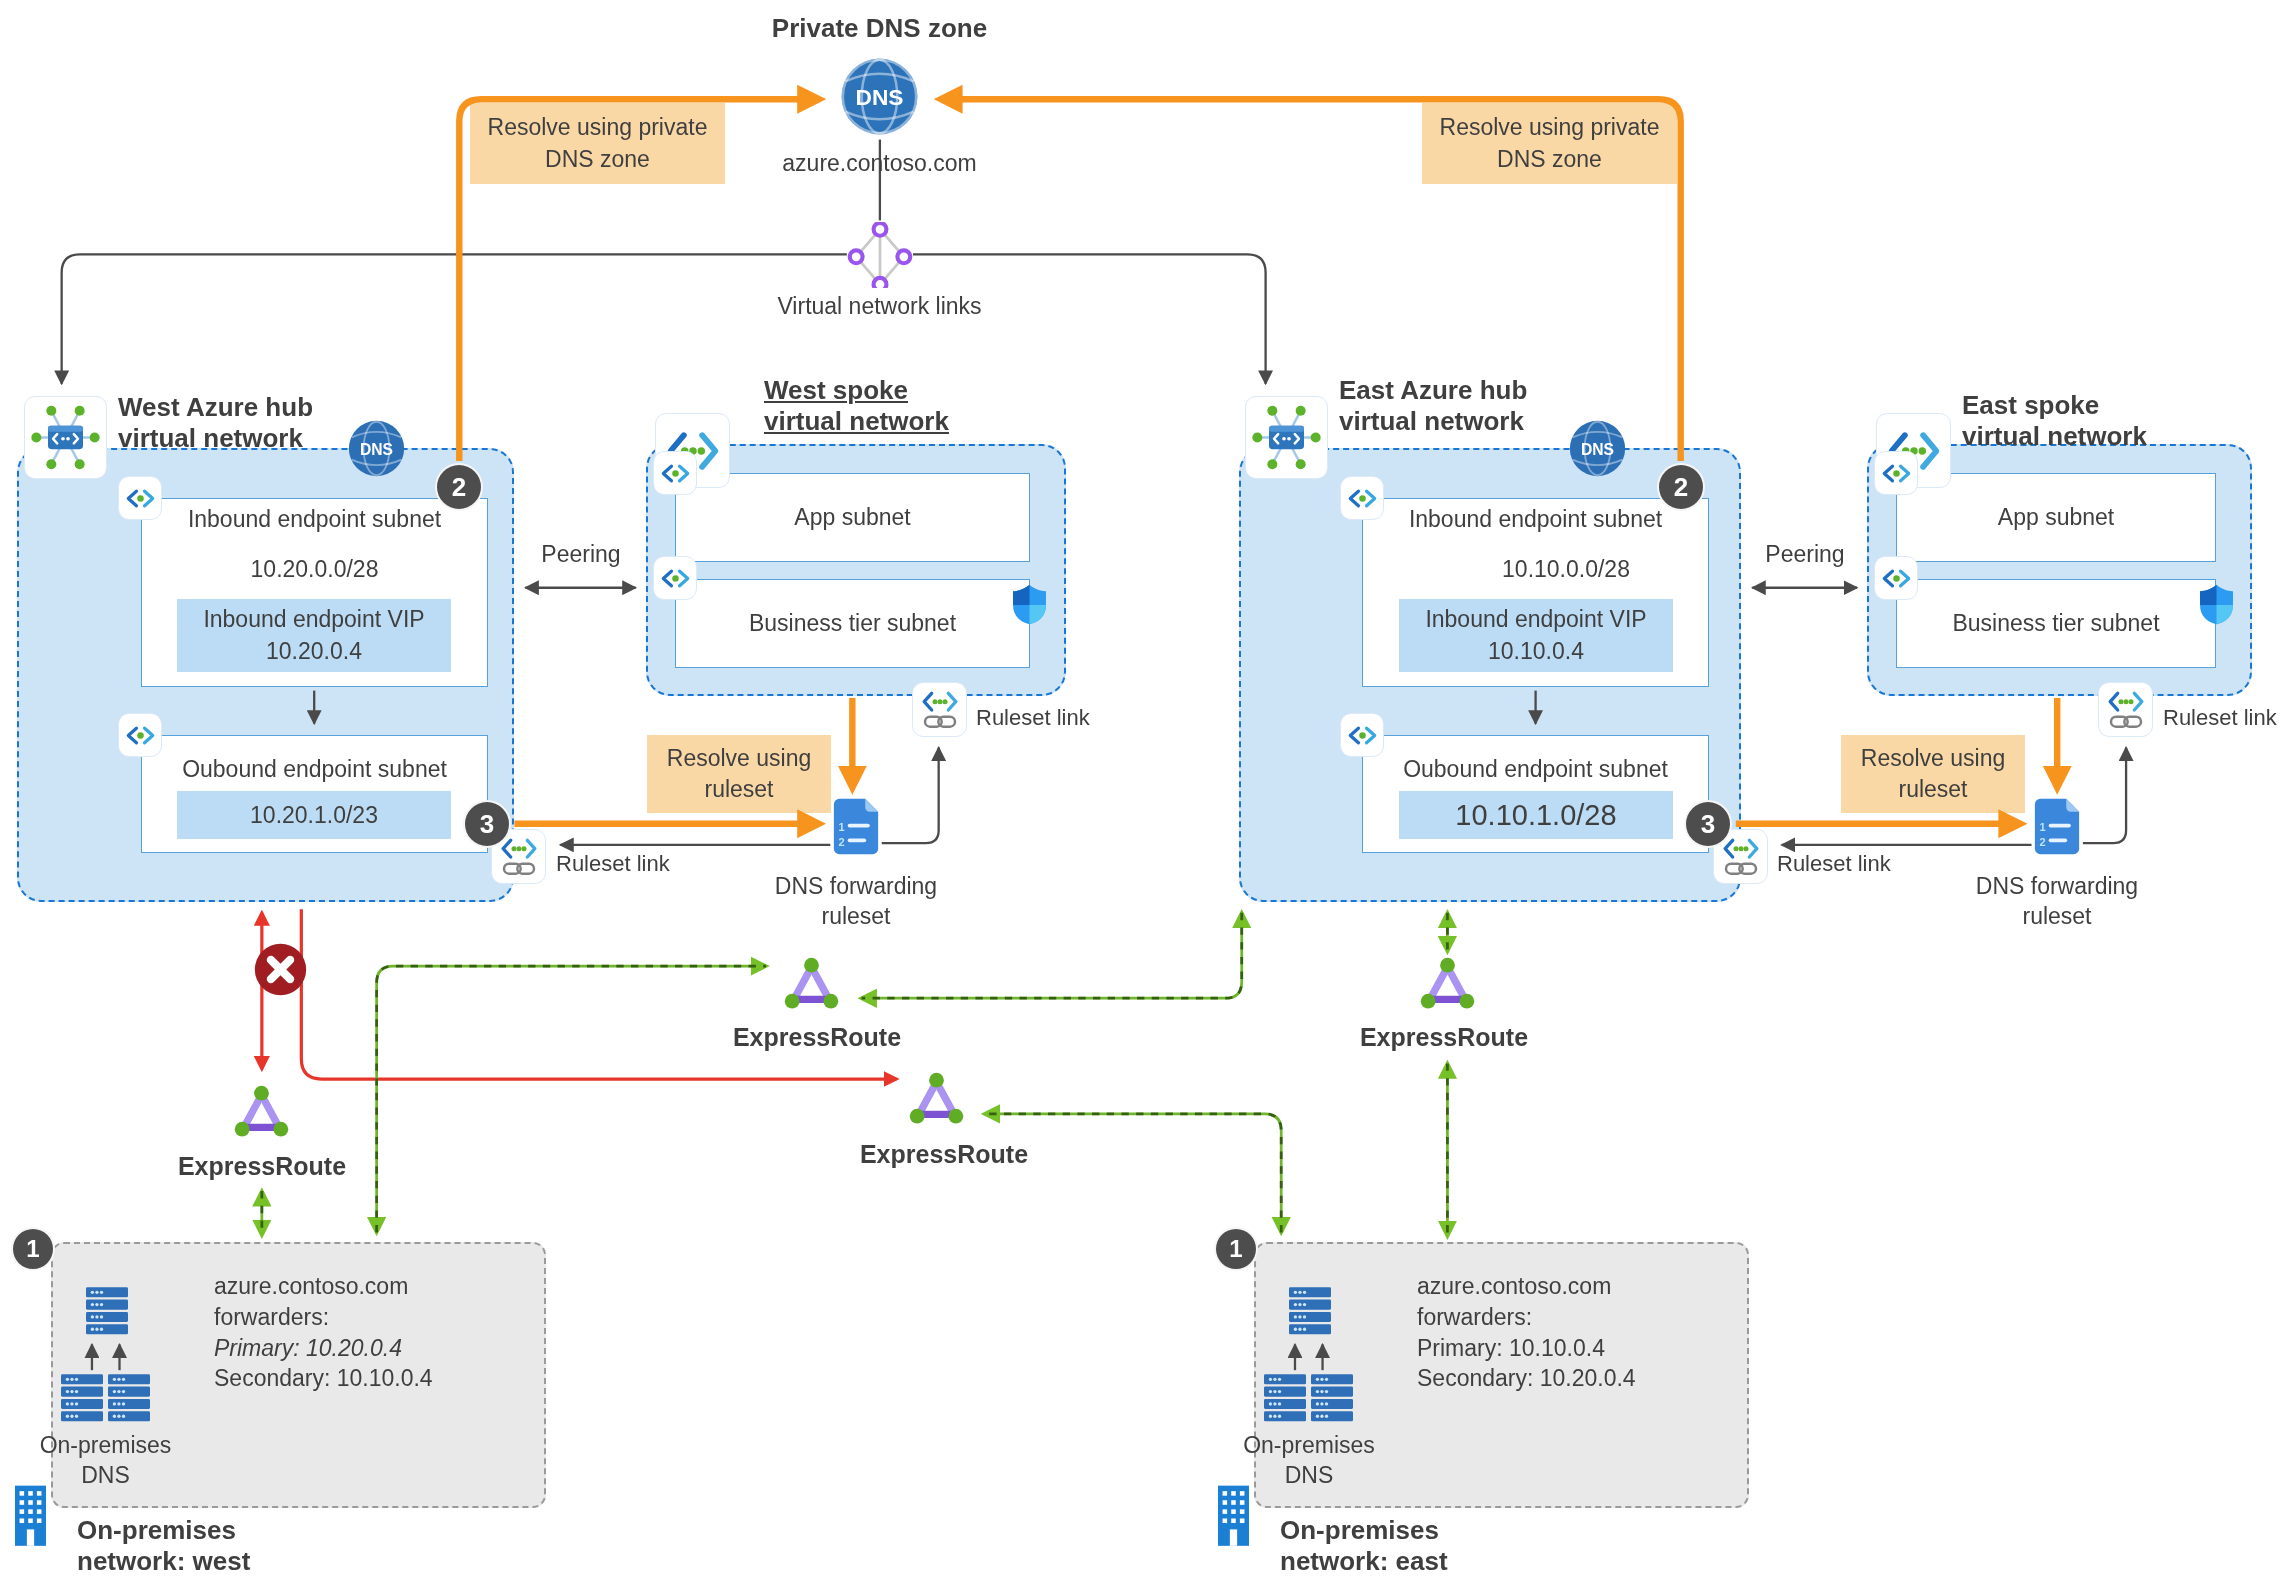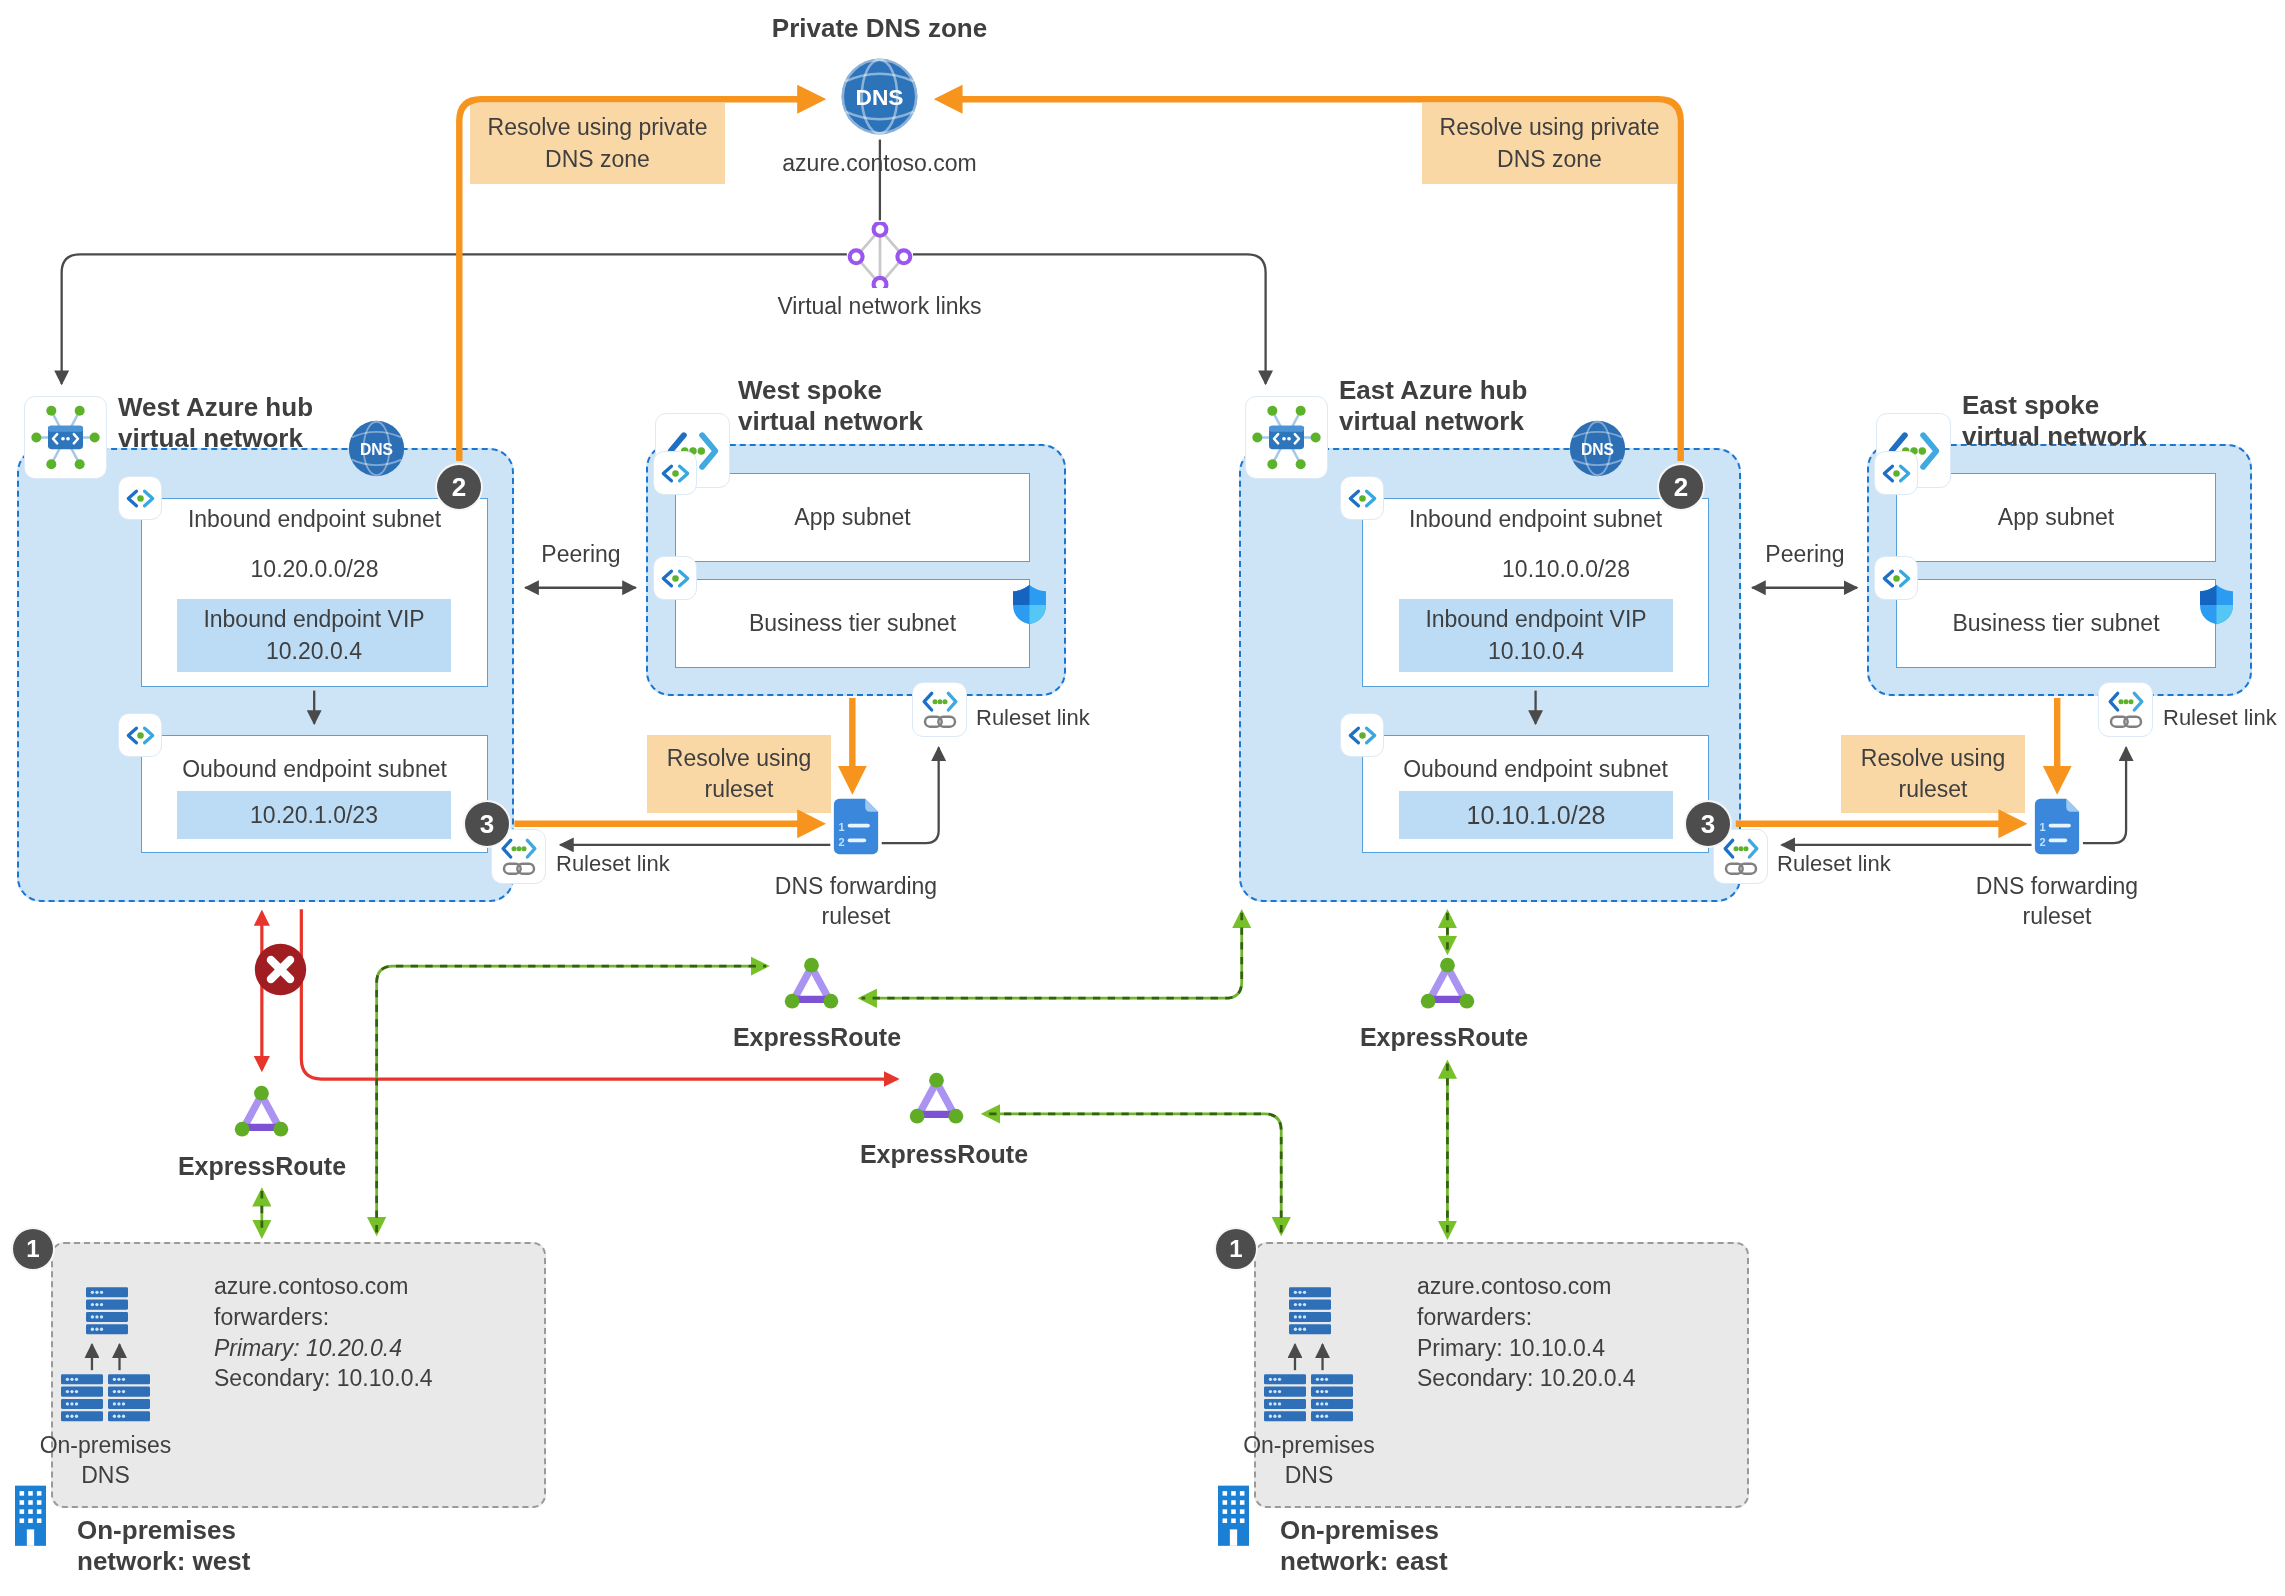--- a/index.html
+++ b/index.html
@@ -46,21 +46,21 @@
     <span>Inbound endpoint VIP</span>
     <span>10.20.0.4</span>
   </div>
   <div class="bluebox" style="left:177px;top:791px;width:274px;height:48px;font-size:23px;">
     <span>10.20.1.0/23</span>
   </div>
   <div class="bluebox" style="left:1399px;top:599px;width:274px;height:73px;font-size:23px;line-height:1.35;">
     <span>Inbound endpoint VIP</span>
     <span>10.10.0.4</span>
   </div>
-  <div class="bluebox" style="left:1399px;top:791px;width:274px;height:48px;font-size:25px;">
+  <div class="bluebox" style="left:1399px;top:791px;width:274px;height:48px;font-size:29px;">
     <span>10.10.1.0/28</span>
   </div>
 
   <div class="orange-label" style="left:470px;top:103px;width:255px;height:81px;">Resolve using private DNS zone</div>
   <div class="orange-label" style="left:1422px;top:103px;width:255px;height:81px;">Resolve using private DNS zone</div>
   <div class="orange-label" style="left:647px;top:735px;width:184px;height:78px;">Resolve using ruleset</div>
   <div class="orange-label" style="left:1841px;top:735px;width:184px;height:78px;">Resolve using ruleset</div>
 
   <svg class="connectors" width="2286" height="1597" viewBox="0 0 2489 1739">
     <defs>
@@ -235,21 +235,21 @@
         <path d="M30 22 L14 41 L30 60" stroke="#1F6FC4"></path>
           <path d="M52 22 L68 41 L52 60" stroke="#3FA9E0"></path>
       </g>
       <g fill="#5CB22A">
           <circle cx="31" cy="41" r="4.5"></circle>
           <circle cx="41" cy="41" r="4.5"></circle>
           <circle cx="51" cy="41" r="4.5"></circle>
         </g>
     </svg>
   </div>
-  <div class="ttl" style="left:738px;top:375px;width:275px;">
+  <div class="ttl" style="left:764px;top:375px;width:275px;text-decoration:underline;">
     <span style="display:block;">West spoke</span>
     <span style="display:block;">virtual network</span>
   </div>
 
   <div class="icon icon-card" style="left:653px;top:451px;width:44px;height:44px;">
     <svg viewBox="0 0 48 48" width="39" height="39">
       <g fill="none" stroke-linecap="round" stroke-linejoin="round" stroke-width="4">
         <path d="M19 15 L9 24 L19 33" stroke="#1F6FC4"></path>
           <path d="M29 15 L39 24 L29 33" stroke="#38A8E0"></path>
       </g>

